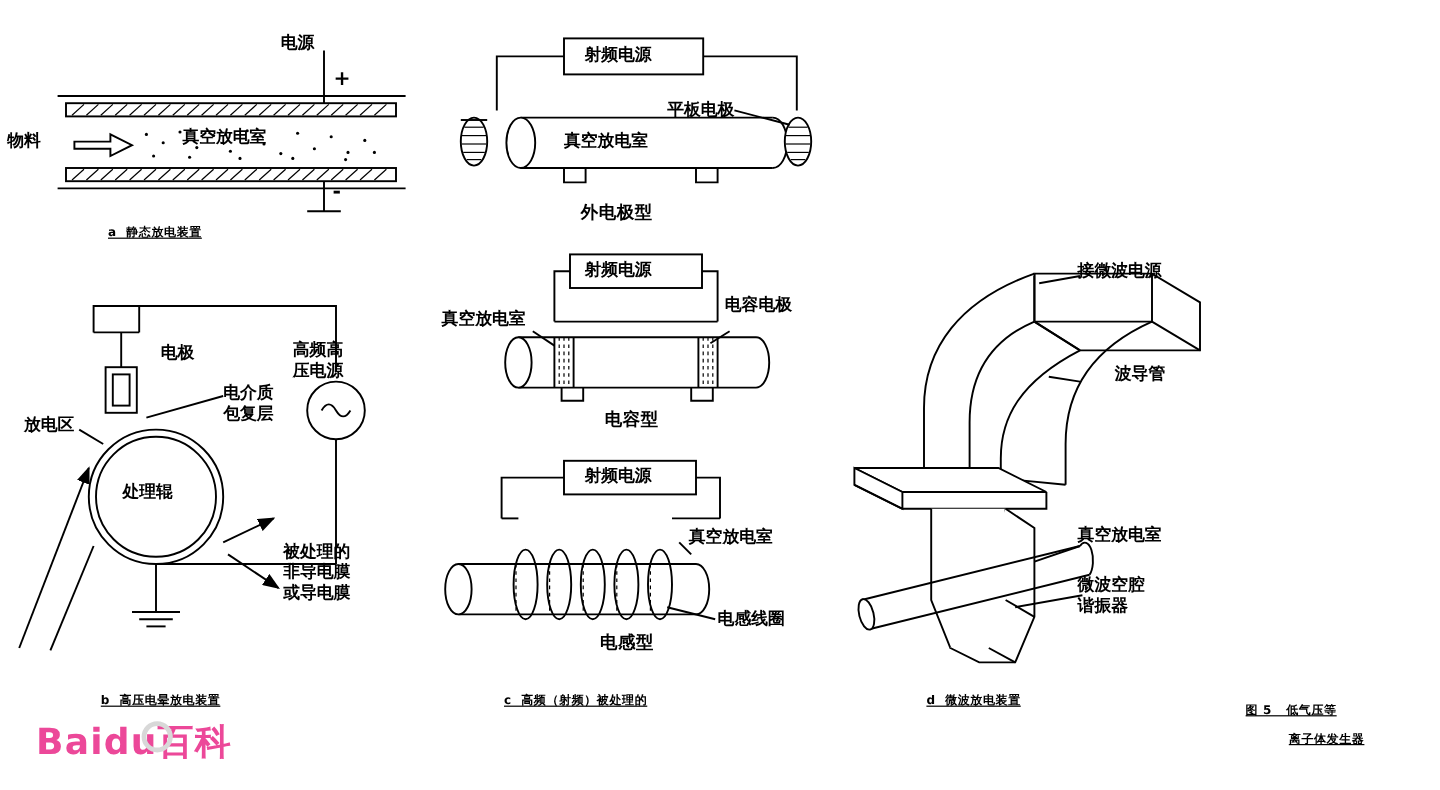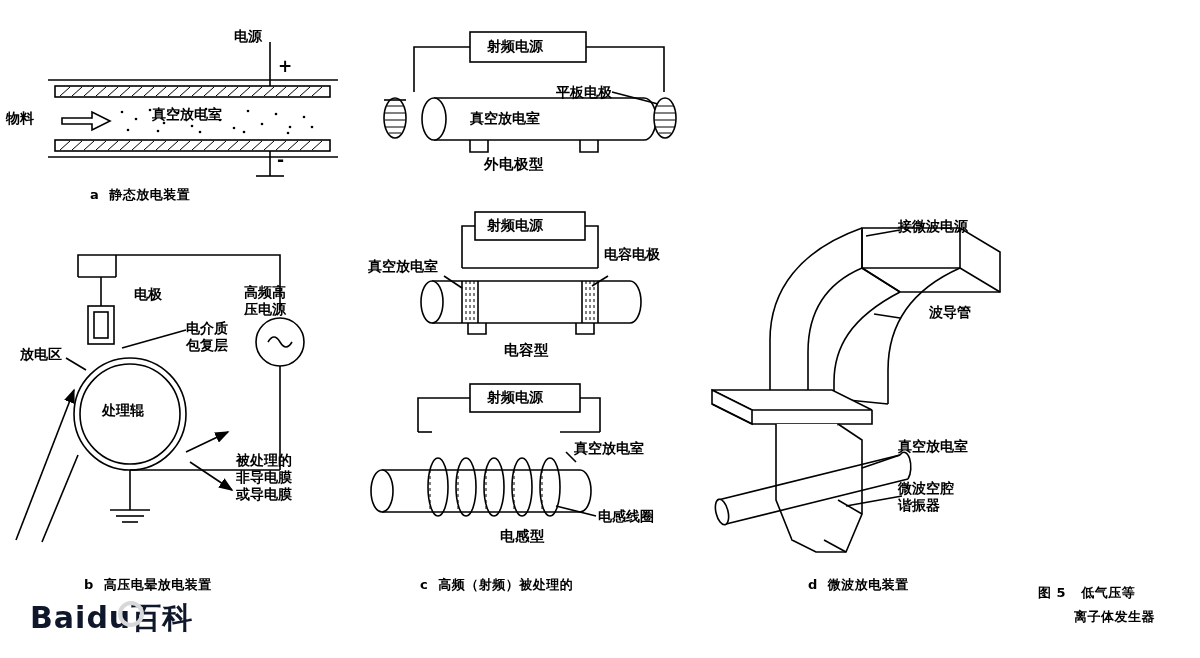--- a/index.html
+++ b/index.html
@@ -24,34 +24,35 @@
   .lbl {
     position: absolute;
     font-size: 14px;
     line-height: 17px;
     font-weight: bold;
     color: #000;
     white-space: pre;
     font-family: "DejaVu Sans", "Liberation Sans", sans-serif;
   }
   .lbl.cap {
-    font-size: 13px;
+    font-size: 10px;
     letter-spacing: 0.5px;
+    text-decoration: underline;
   }
   .lbl.title {
     font-size: 14.5px;
     letter-spacing: 0.5px;
   }
   .watermark {
     position: absolute;
     left: 30px;
     top: 598px;
     font-size: 30px;
     font-weight: bold;
-    color: #0f172a;
+    color: #ec4899;
     letter-spacing: 1px;
     font-family: "DejaVu Sans", "Liberation Sans", sans-serif;
     user-select: none;
   }
   .wm-logo {
     position: absolute;
     left: 118px;
     top: 601px;
     width: 26px;
     height: 26px;
@@ -346,37 +347,37 @@
 包复层</div>
 <div class="lbl" style="left:102px; top:402px;text-align:right;">处理辊</div>
 <div class="lbl" style="left:236px; top:452px;">被处理的
 非导电膜
 或导电膜</div>
 <div class="lbl cap" style="left:84px; top:576px;">b  高压电晕放电装置</div>
 
 <div class="lbl" style="left:487px; top:38px;">射频电源</div>
 <div class="lbl" style="left:556px; top:84px;">平板电极</div>
 <div class="lbl" style="left:470px; top:110px;">真空放电室</div>
-<div class="lbl title" style="left:484px; top:156px;text-align:right;">外电极型</div>
+<div class="lbl title" style="left:484px; top:170px;text-align:right;">外电极型</div>
 
 <div class="lbl" style="left:487px; top:217px;">射频电源</div>
 <div class="lbl" style="left:368px; top:258px;">真空放电室</div>
 <div class="lbl" style="left:604px; top:246px;">电容电极</div>
 <div class="lbl title" style="left:504px; top:342px;">电容型</div>
 
 <div class="lbl" style="left:487px; top:389px;">射频电源</div>
 <div class="lbl" style="left:574px; top:440px;">真空放电室</div>
 <div class="lbl" style="left:598px; top:508px;">电感线圈</div>
 <div class="lbl title" style="left:500px; top:528px;">电感型</div>
 <div class="lbl cap" style="left:420px; top:576px;">c  高频（射频）被处理的</div>
 
 <div class="lbl" style="left:898px; top:218px;">接微波电源</div>
 <div class="lbl" style="left:898px; top:304px;margin-left:31px;">波导管</div>
 <div class="lbl" style="left:898px; top:438px;">真空放电室</div>
 <div class="lbl" style="left:898px; top:480px;">微波空腔
 谐振器</div>
-<div class="lbl cap" style="left:772px; top:576px;margin-left:36px;">d  微波放电装置</div>
+<div class="lbl cap" style="left:772px; top:576px;">d  微波放电装置</div>
 
 <div class="lbl cap" style="left:1038px; top:584px;">图 5   低气压等</div>
 <div class="lbl cap" style="left:1074px; top:608px;">离子体发生器</div>
 
 <div class="watermark">Baidu百科</div>
 <div class="wm-logo"></div>
 
 </body></html>

